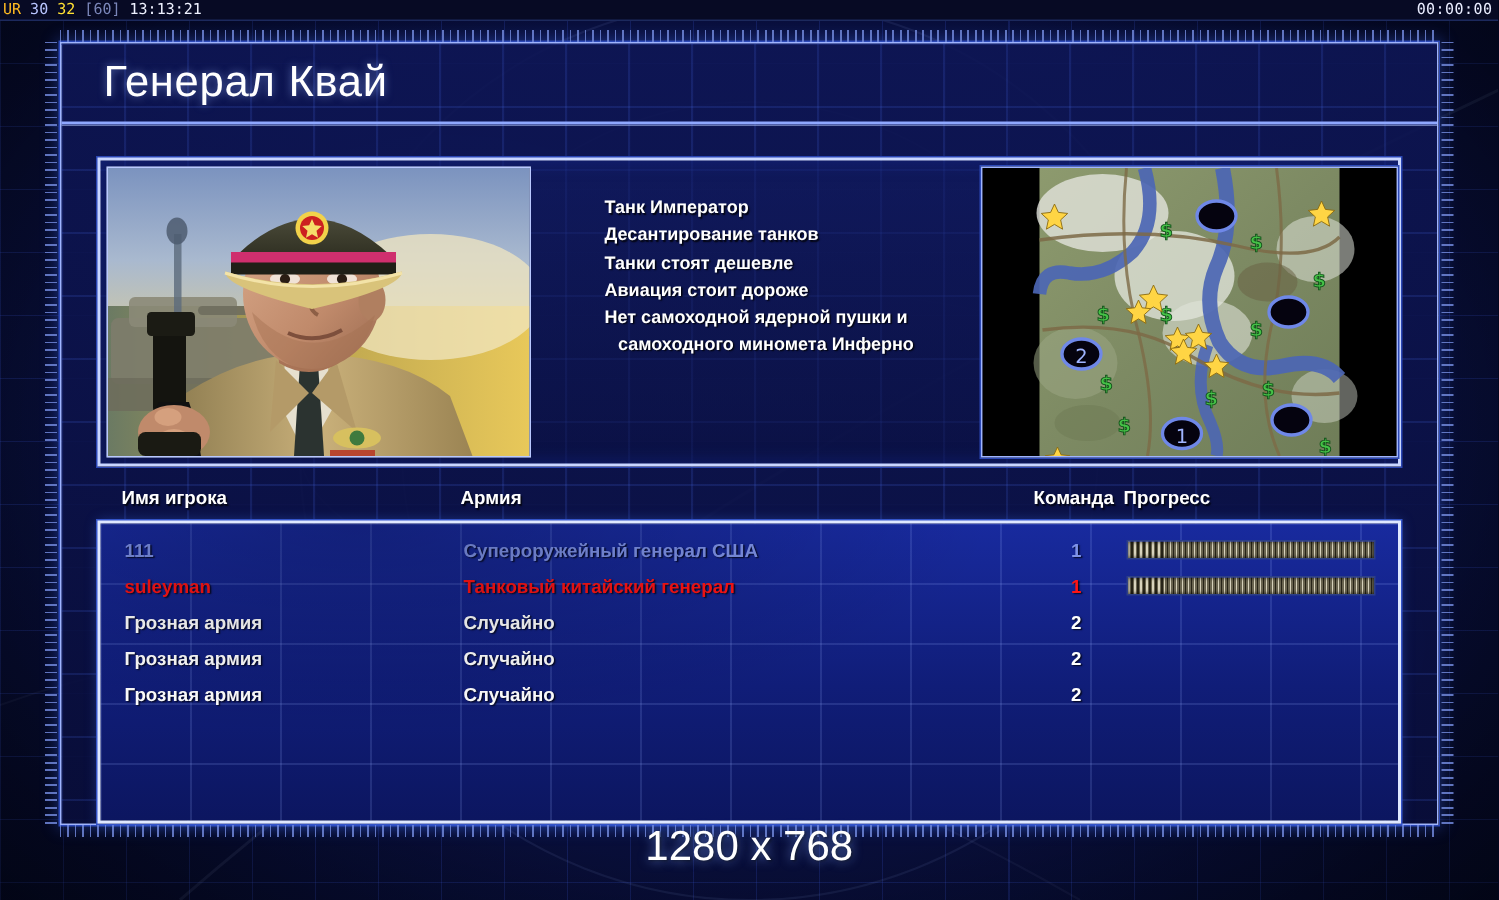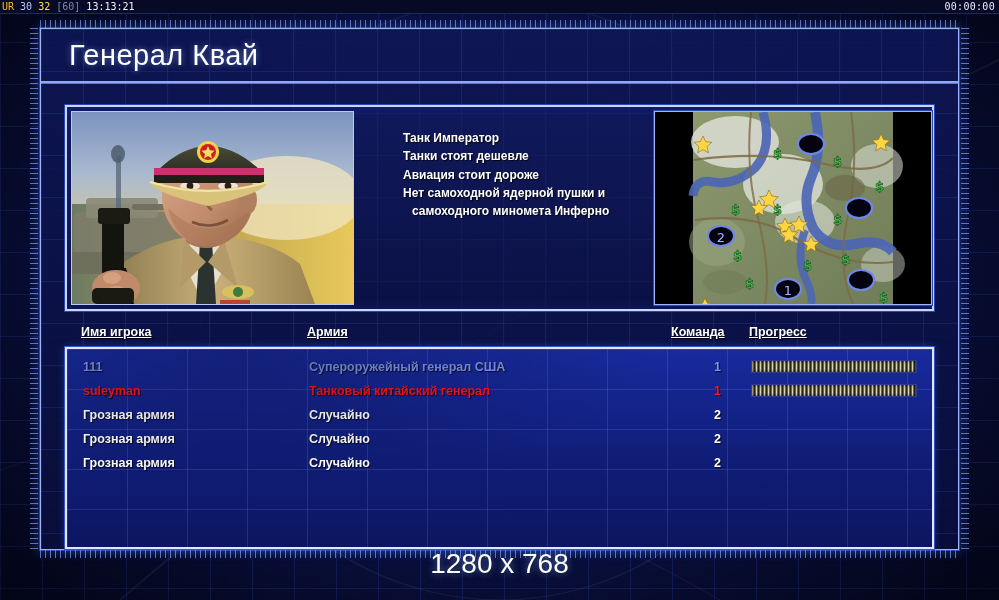--- a/index.html
+++ b/index.html
@@ -136,24 +136,24 @@
     overflow:hidden;
   }
   #minimap svg { display:block; }
 
   
   #table-head {
     position:absolute; left:24px; top:296px; width:869px; height:22px;
     color:#ffffff; font-size:12.5px; font-weight:bold;
     text-shadow:1px 1px 1px rgba(0,0,0,.8);
   }
-  #table-head span { position:absolute; top:0; white-space:nowrap;text-decoration:underline; }
+  #table-head span { position:absolute; top:0; white-space:nowrap; }
   .col-name { left:16px; }
   .col-army { left:242px; }
-  .col-team { left:606px;text-align:center; }
+  .col-team { left:624px;text-align:center; }
   .col-prog { left:684px; }
 
   #list {
     position:absolute; left:24px; top:318px; width:869px; height:202px;
     border:2px solid #dfe8ff;
     box-shadow:0 0 0 1px #3454c8, 0 0 8px rgba(70,120,255,.35);
     background:
       repeating-linear-gradient(to right, rgba(150,175,255,.16) 0 1px, transparent 1px 60px),
       repeating-linear-gradient(to bottom, rgba(150,175,255,.16) 0 1px, transparent 1px 40px),
       linear-gradient(to bottom, #182a9e, #101d78 55%, #0c1660);
@@ -319,20 +319,21 @@
           <rect x="20" y="176" width="42" height="16" rx="5" fill="#1a1a13"></rect>
 
           <ellipse cx="166" cy="180" rx="16" ry="7" fill="#d7c05f"></ellipse>
           <circle cx="166" cy="180" r="5" fill="#3f7a3e"></circle>
           <rect x="148" y="188" width="30" height="4" fill="#b8452f"></rect>
         </svg>
       </div>
 
       <div id="desc">
         <div>Танк Император</div>
+        <div>Десантирование танков</div>
         <div>Танки стоят дешевле</div>
         <div>Авиация стоит дороже</div>
         <div>Нет самоходной ядерной пушки и</div>
         <div class="indent">самоходного миномета Инферно</div>
       </div>
 
       <div id="minimap">
         <svg width="276" height="192" viewBox="0 0 276 192">
           <defs>
             <linearGradient id="terr" x1="0" y1="0" x2="1" y2="1">

